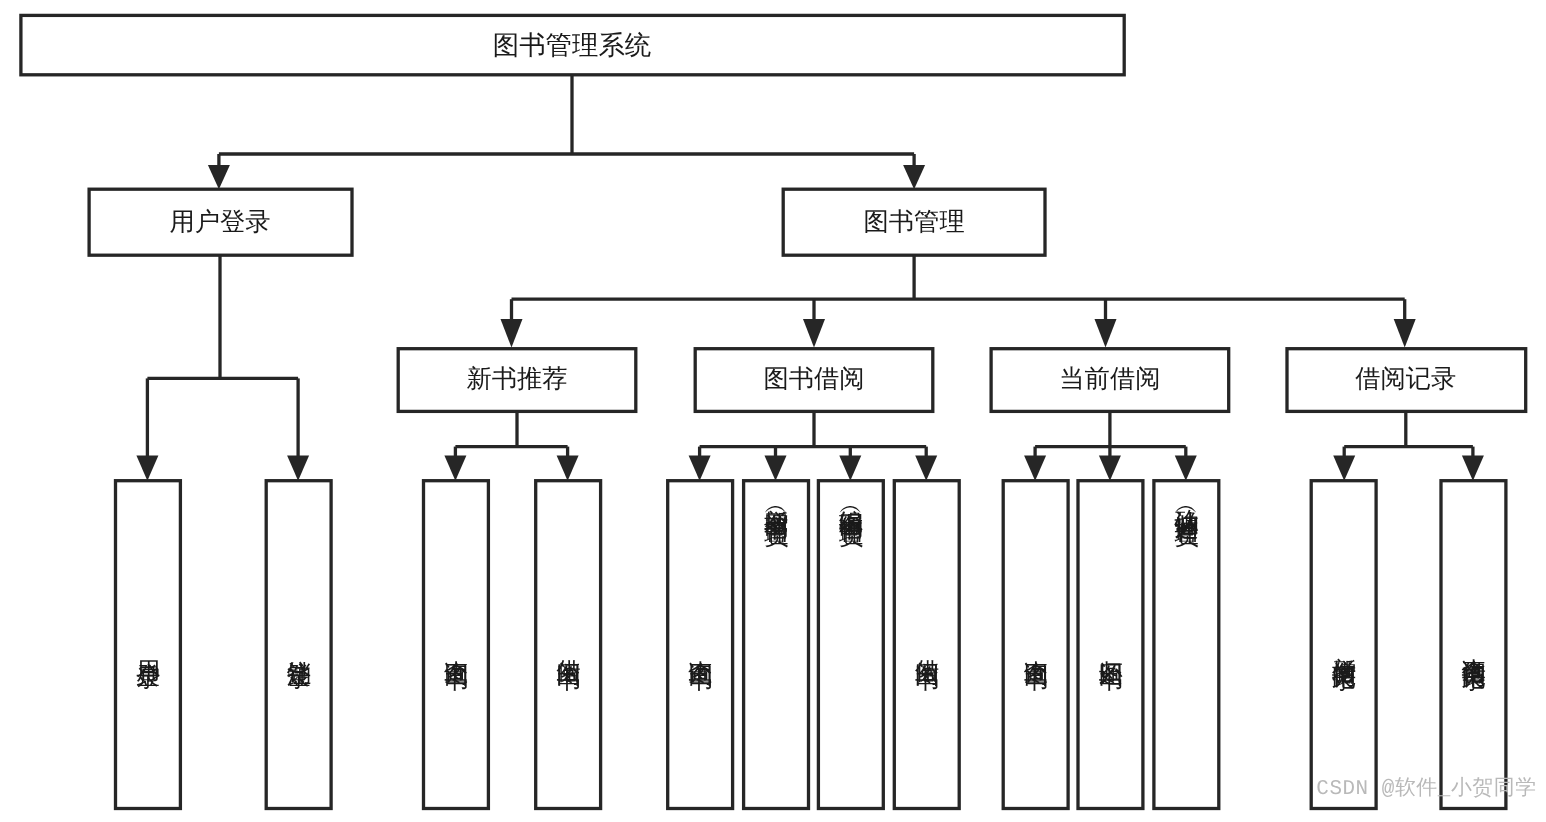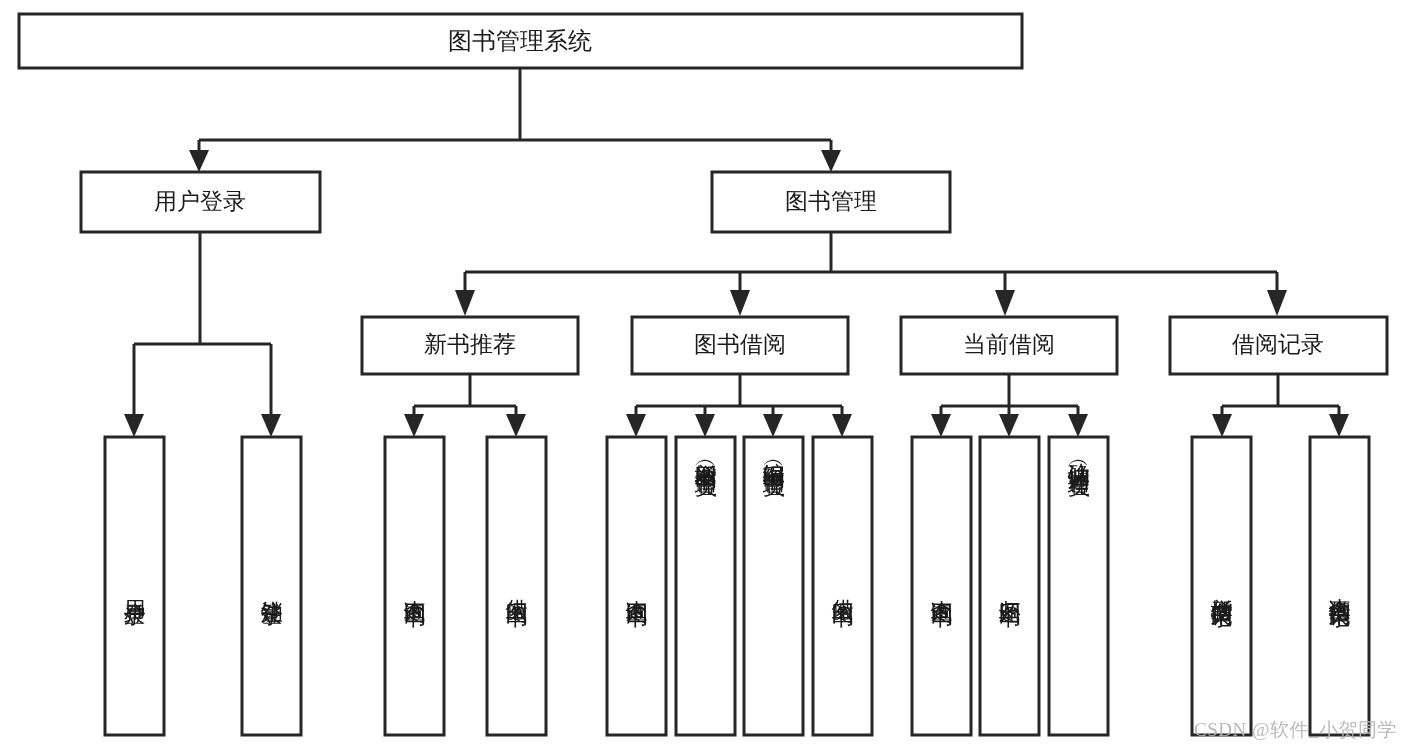--- a/index.html
+++ b/index.html
@@ -66,22 +66,22 @@
     font-family: "Liberation Sans", "DejaVu Sans", sans-serif;
     font-size: 22px;
     line-height: 1.12;
     letter-spacing: 2px;
     color: #1a1a1a;
     white-space: nowrap;
   }
   #watermark {
     position: absolute;
     right: 8px;
-    bottom: 4px;
-    font-family: Liberation Serif, serif;
+    bottom: 18px;
+    font-family: Liberation Mono, monospace;
     font-size: 19px;
     color: #b9b9b9;
     letter-spacing: 0.5px;
     white-space: nowrap;
     user-select: none;
   }
 </style>
 </head>
 <body>
 

